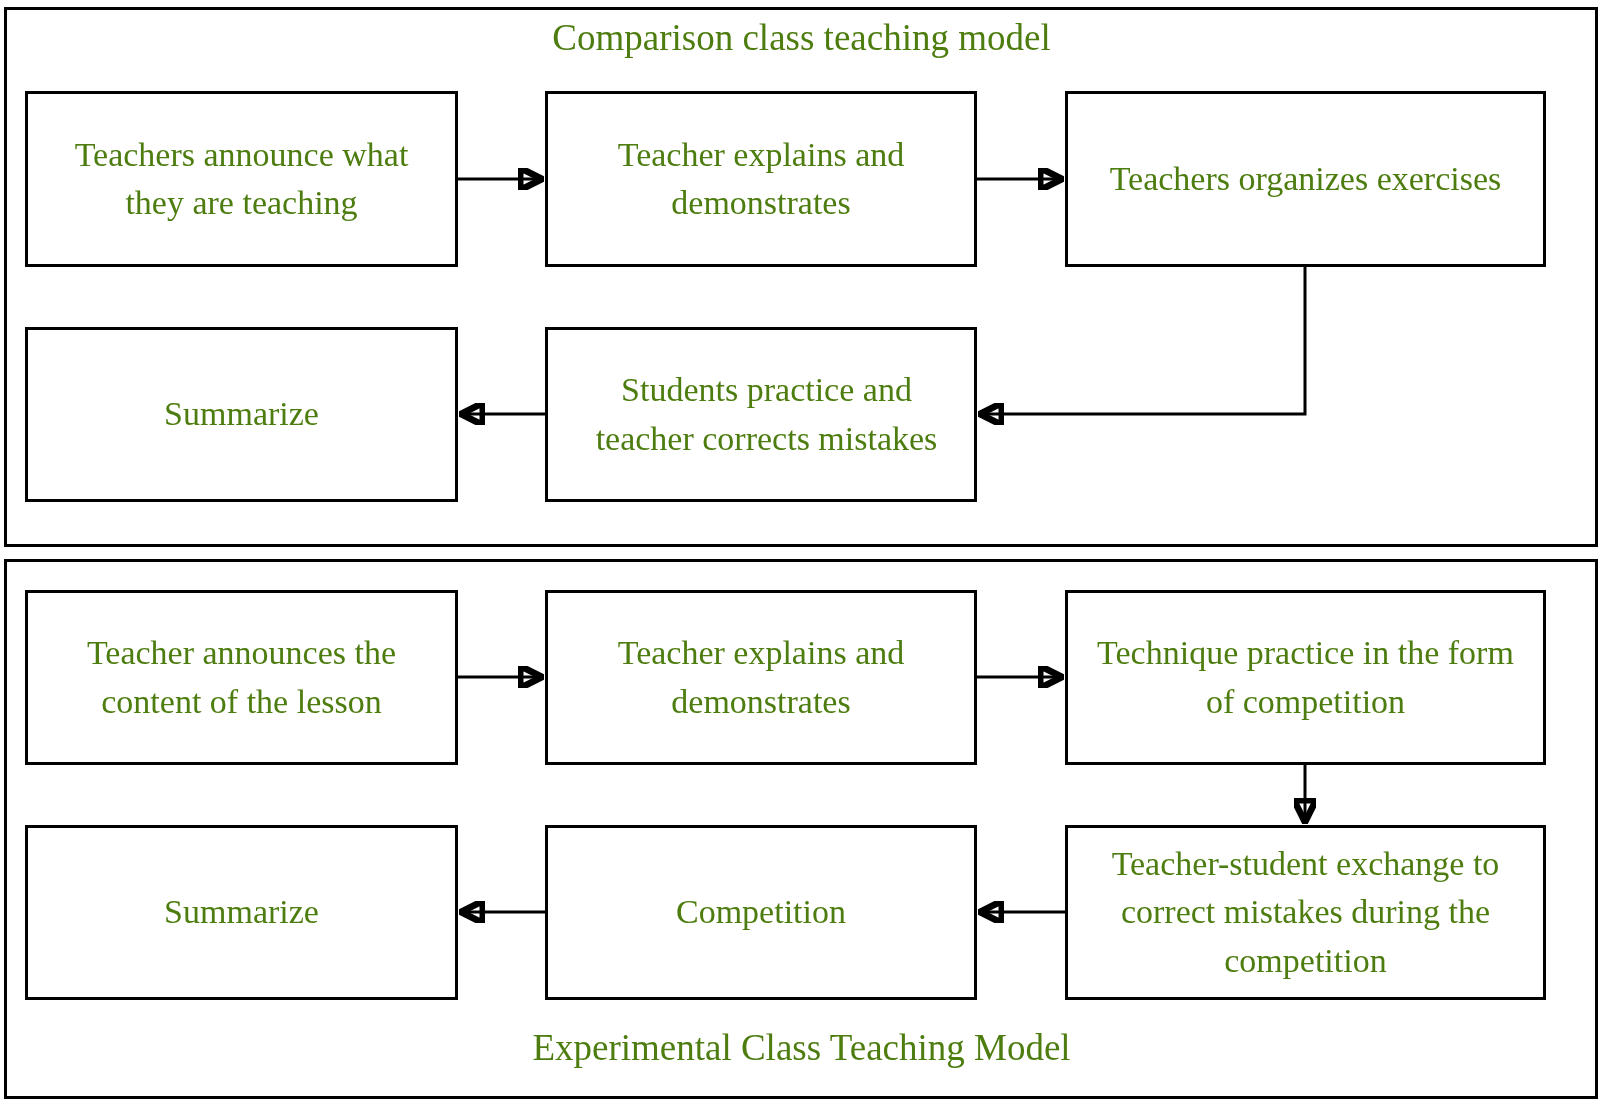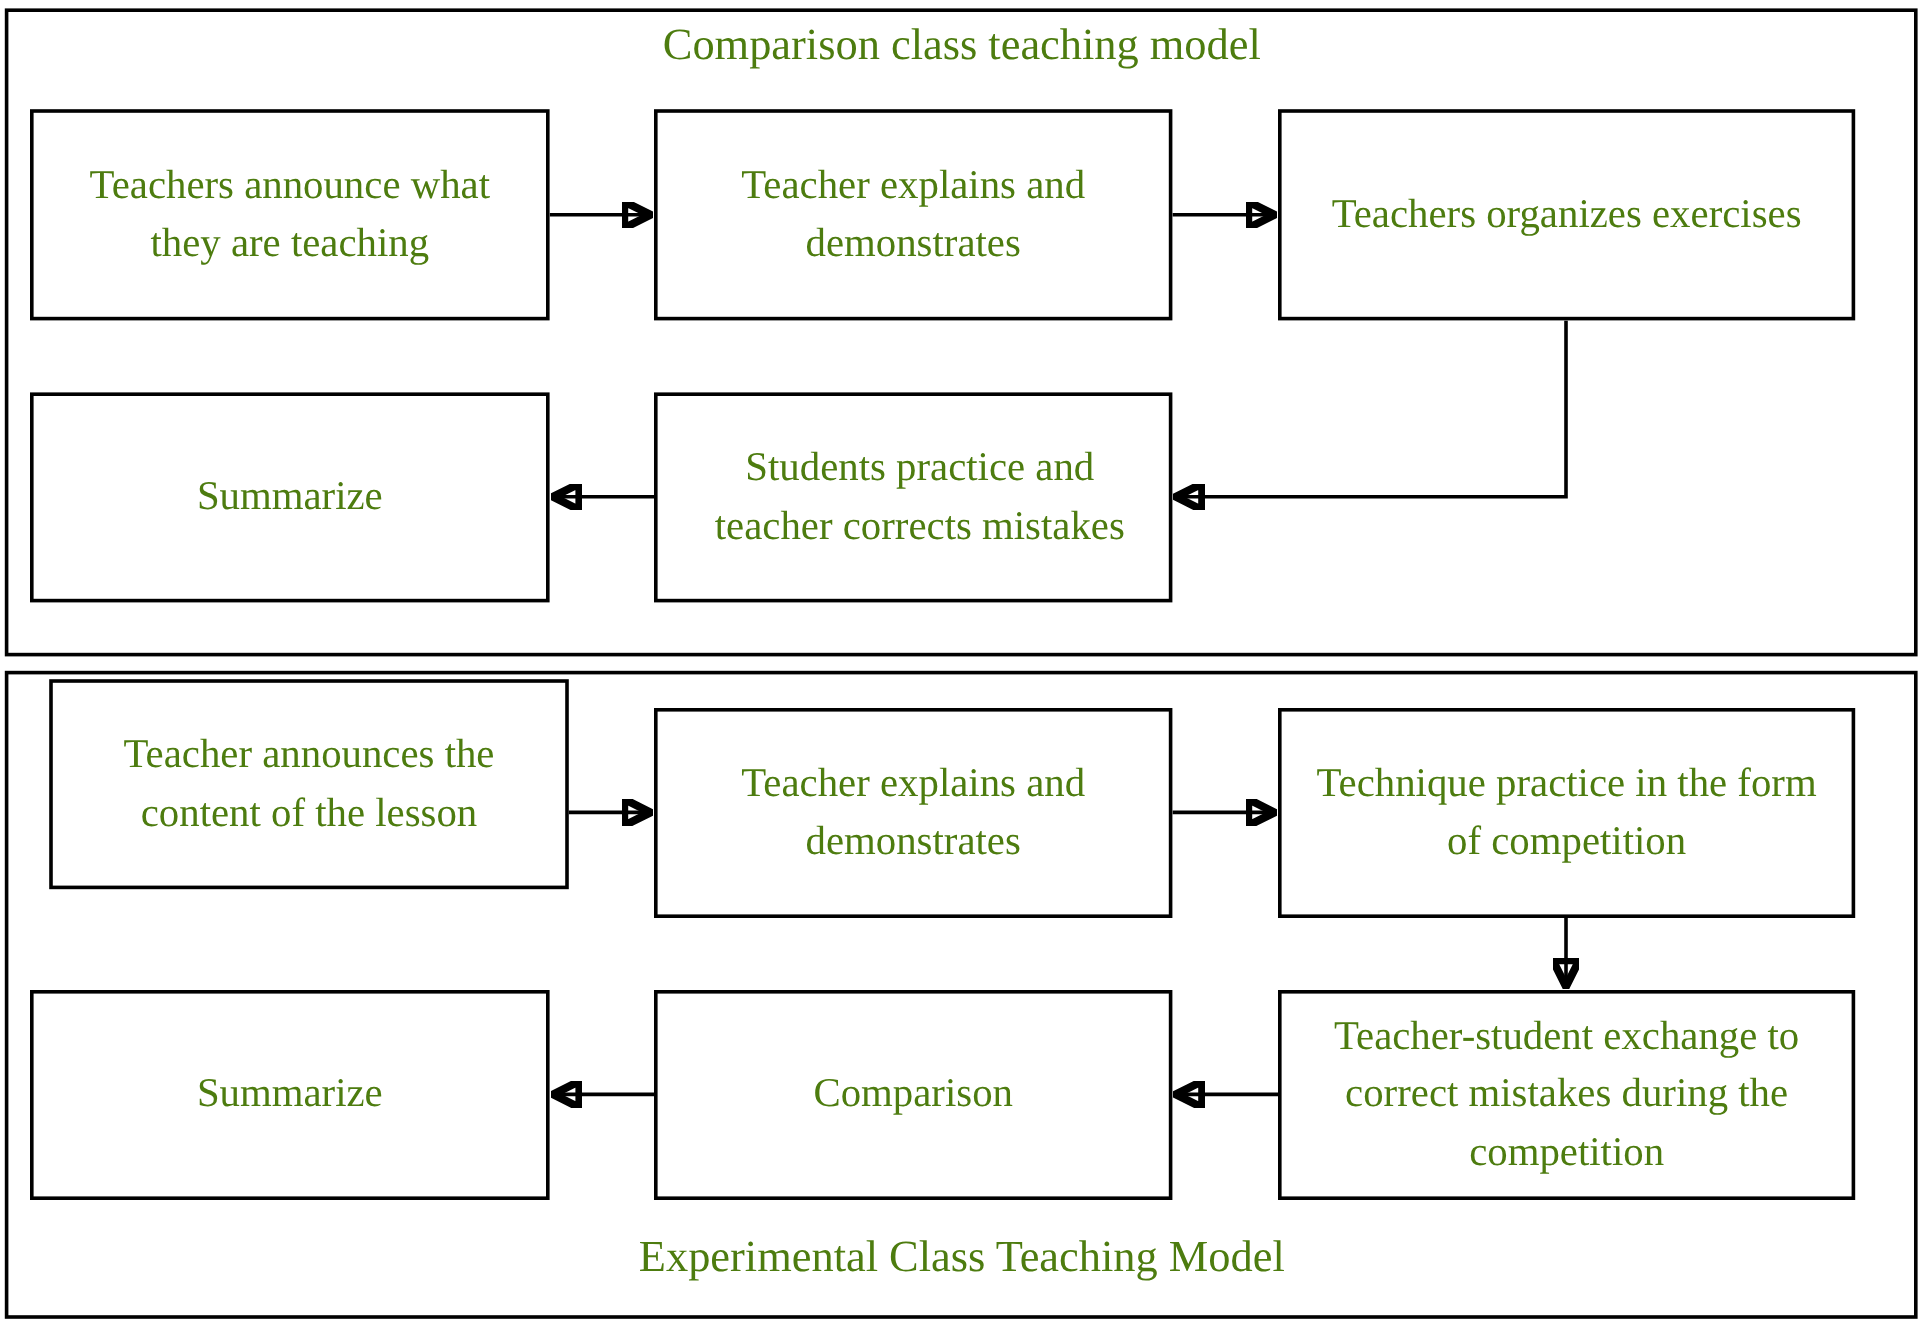--- a/index.html
+++ b/index.html
@@ -46,21 +46,21 @@
   }
 
   
   .b-t-announce  { left: 25px;   top: 91px;  width: 433px; height: 176px; }
   .b-t-explain   { left: 545px;  top: 91px;  width: 432px; height: 176px; }
   .b-t-organize  { left: 1065px; top: 91px;  width: 481px; height: 176px; }
   .b-t-summarize { left: 25px;   top: 327px; width: 433px; height: 175px; }
   .b-t-practice  { left: 545px;  top: 327px; width: 432px; height: 175px; padding-left: 25px; }
 
   
-  .b-b-announce    { left: 25px;   top: 566px; width: 433px; height: 175px; margin-left: 16px; }
+  .b-b-announce    { left: 25px;   top: 590px; width: 433px; height: 175px; }
   .b-b-explain     { left: 545px;  top: 590px; width: 432px; height: 175px; }
   .b-b-technique   { left: 1065px; top: 590px; width: 481px; height: 175px; }
   .b-b-summarize   { left: 25px;   top: 825px; width: 433px; height: 175px; }
   .b-b-competition { left: 545px;  top: 825px; width: 432px; height: 175px; }
   .b-b-exchange    { left: 1065px; top: 825px; width: 481px; height: 175px; }
 
   svg.arrows {
     position: absolute;
     left: 0; top: 0;
     width: 1603px;
@@ -106,16 +106,16 @@
   <div class="box b-t-announce">Teachers announce what they are teaching</div>
   <div class="box b-t-explain">Teacher explains and demonstrates</div>
   <div class="box b-t-organize">Teachers organizes exercises</div>
   <div class="box b-t-summarize">Summarize</div>
   <div class="box b-t-practice">Students practice and teacher corrects mistakes</div>
 
   <div class="box b-b-announce">Teacher announces the content of the lesson</div>
   <div class="box b-b-explain">Teacher explains and demonstrates</div>
   <div class="box b-b-technique">Technique practice in the form of competition</div>
   <div class="box b-b-summarize">Summarize</div>
-  <div class="box b-b-competition">Comparison</div>
+  <div class="box b-b-competition">Competition</div>
   <div class="box b-b-exchange">Teacher-student exchange to correct mistakes during the competition</div>
 
 </div>
 
 </body></html>

